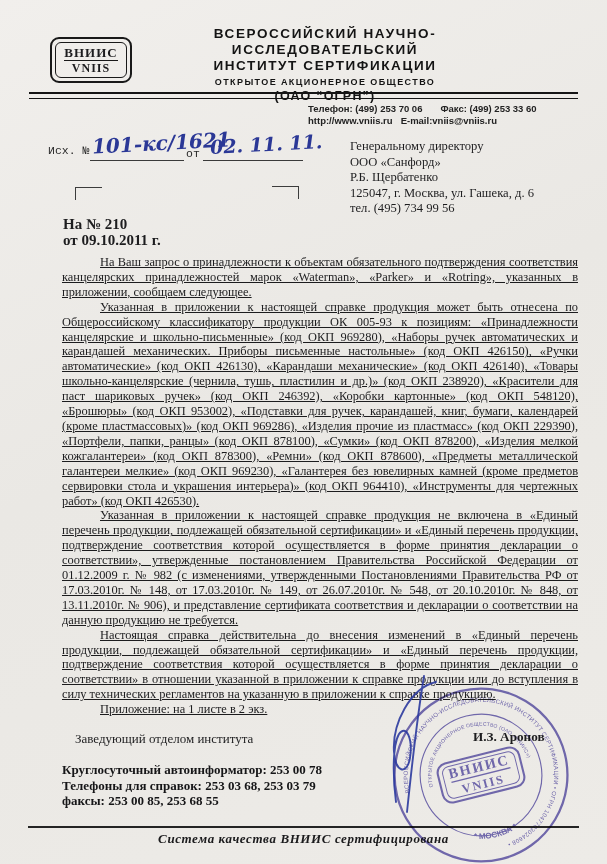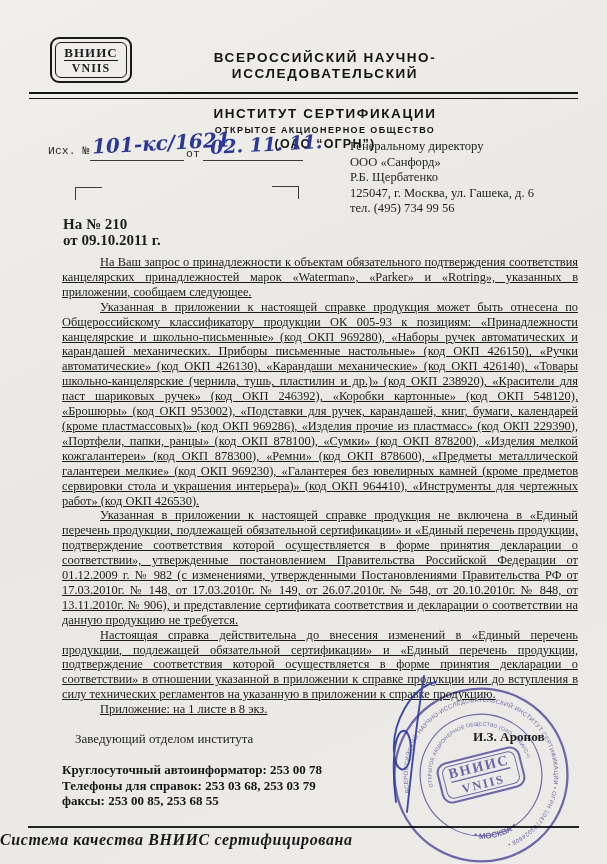--- a/index.html
+++ b/index.html
@@ -11,21 +11,21 @@
   
   .logo{position:absolute;left:50px;top:37px;width:78px;height:42px;
     border:2.5px solid #191919;border-radius:9px;display:flex;align-items:center;justify-content:center;}
   .logo-inner{border:1px solid #191919;border-radius:6px;width:70px;height:34px;
     display:flex;flex-direction:column;align-items:center;justify-content:center;}
   .logo-ru{font-family:"Liberation Serif",serif;font-weight:bold;font-size:13px;letter-spacing:1px;line-height:13px;}
   .logo-div{width:54px;border-top:1.5px solid #191919;margin:1px 0;}
   .logo-en{font-family:"Liberation Serif",serif;font-weight:bold;font-size:12px;letter-spacing:1px;line-height:12px;}
   .org-title{position:absolute;left:140px;top:26px;width:370px;text-align:center;
     font-family:"Liberation Sans",sans-serif;font-weight:bold;color:#141414;}
-  .org-t1{font-size:13.5px;letter-spacing:1.6px;line-height:16px;margin-top:24px;}
+  .org-t1{font-size:13.5px;letter-spacing:1.6px;line-height:16px;}
   .org-t3{font-size:9px;letter-spacing:1.4px;line-height:12px;margin-top:2px;}
   .org-t4{font-size:12.5px;letter-spacing:1.2px;line-height:14px;margin-top:1px;}
   .double-rule{position:absolute;left:29px;right:29px;top:92px;height:4px;
     border-top:2.5px solid #151515;border-bottom:1.3px solid #151515;}
   .sender-address{position:absolute;left:30px;top:103px;width:215px;text-align:center;
     font-family:"Liberation Sans",sans-serif;font-weight:bold;font-size:9.5px;line-height:12px;color:#222;}
   .contact-phones{position:absolute;left:308px;top:103px;width:275px;
     font-family:"Liberation Sans",sans-serif;font-weight:bold;font-size:9.5px;line-height:12px;color:#222;}
   .contact-phones .gap{display:inline-block;width:18px;}
   .contact-phones .gap2{display:inline-block;width:8px;}
@@ -51,22 +51,22 @@
   
   .body-text{position:absolute;left:62px;top:255px;width:516px;
     font-size:12.4px;line-height:14.9px;text-align:justify;color:#1c1c1e;text-decoration:underline;}
   .body-text p{margin:0;text-indent:38px;}
   
   .signatory-title{position:absolute;left:75px;top:731px;font-size:13px;}
   .signatory-name{position:absolute;left:473px;top:729px;font-size:13.2px;font-weight:600;z-index:1;}
   
   .footer-info{position:absolute;left:62px;top:762px;font-weight:bold;font-size:13px;line-height:15.6px;color:#161618;}
   .footer-rule{position:absolute;left:28px;right:28px;top:826px;border-top:2px solid #242424;}
-  .quality{position:absolute;left:0;right:0;top:831px;text-align:left;
-    font-weight:bold;font-style:italic;font-size:16px;color:#1a1a1c;letter-spacing:0.6px;}
+  .quality{position:absolute;left:0;right:0;top:831px;text-align:center;
+    font-weight:bold;font-style:italic;font-size:13px;color:#1a1a1c;letter-spacing:0.6px;}
   
   .stamp{position:absolute;left:386px;top:680px;width:190px;height:190px;
     opacity:0.82;transform:rotate(-14deg);z-index:2;pointer-events:none;mix-blend-mode:multiply;}
   .sig-ink{position:absolute;left:362px;top:672px;width:120px;height:150px;z-index:3;pointer-events:none;}
 </style>
 </head>
 <body>
 
 <div class="page">
 
@@ -81,20 +81,28 @@
   <div class="org-title">
     <div class="org-t1">ВСЕРОССИЙСКИЙ  НАУЧНО-ИССЛЕДОВАТЕЛЬСКИЙ</div>
     <div class="org-t1">ИНСТИТУТ  СЕРТИФИКАЦИИ</div>
     <div class="org-t3">ОТКРЫТОЕ  АКЦИОНЕРНОЕ  ОБЩЕСТВО</div>
     <div class="org-t4">(ОАО  “ОГРН”)</div>
   </div>
 
   <div class="double-rule"></div>
 
 
+  <div class="contact-phones">
+    <div>
+      <span>Телефон: (499) 253 70 06</span><span class="gap"></span><span>Факс: (499) 253 33 60</span>
+    </div>
+    <div>
+      <span>http://www.vniis.ru</span><span class="gap2"></span><span>E-mail:vniis@vniis.ru</span>
+    </div>
+  </div>
 
   <span class="outgoing-label">Исх.  №</span>
   <span class="hand hw-number">101-кс/1621</span>
   <span class="ot-label">от</span>
   <span class="hand hw-date">02. 11. 11.</span>
   <div class="u-line u1"></div>
   <div class="u-line u2"></div>
 
   <div class="corner-l"></div>
   <div class="corner-r"></div>
@@ -110,21 +118,21 @@
   <div class="reply-ref">
     <div>На № 210</div>
     <div>от 09.10.2011 г.</div>
   </div>
 
   <div class="body-text">
     <p>На Ваш запрос о принадлежности к объектам обязательного подтверждения соответствия канцелярских принадлежностей марок «Waterman», «Parker» и «Rotring», указанных в приложении, сообщаем следующее.</p>
     <p>Указанная в приложении к настоящей справке продукция может быть отнесена по Общероссийскому классификатору продукции ОК 005-93 к позициям: «Принадлежности канцелярские и школьно-письменные» (код ОКП 969280), «Наборы ручек автоматических и карандашей механических. Приборы письменные настольные» (код ОКП 426150), «Ручки автоматические» (код ОКП 426130), «Карандаши механические» (код ОКП 426140), «Товары школьно-канцелярские (чернила, тушь, пластилин и др.)» (код ОКП 238920), «Красители для паст шариковых ручек» (код ОКП 246392), «Коробки картонные» (код ОКП 548120), «Брошюры» (код ОКП 953002), «Подставки для ручек, карандашей, книг, бумаги, календарей (кроме пластмассовых)» (код ОКП 969286), «Изделия прочие из пластмасс» (код ОКП 229390), «Портфели, папки, ранцы» (код ОКП 878100), «Сумки» (код ОКП 878200), «Изделия мелкой кожгалантереи» (код ОКП 878300), «Ремни» (код ОКП 878600), «Предметы металлической галантереи мелкие» (код ОКП 969230), «Галантерея без ювелирных камней (кроме предметов сервировки стола и украшения интерьера)» (код ОКП 964410), «Инструменты для чертежных работ» (код ОКП 426530).</p>
     <p>Указанная в приложении к настоящей справке продукция не включена в «Единый перечень продукции, подлежащей обязательной сертификации» и «Единый перечень продукции, подтверждение соответствия которой осуществляется в форме принятия декларации о соответствии», утвержденные постановлением Правительства Российской Федерации от 01.12.2009 г. № 982 (с изменениями, утвержденными Постановлениями Правительства РФ от 17.03.2010г. № 148, от 17.03.2010г. № 149, от 26.07.2010г. № 548, от 20.10.2010г. № 848, от 13.11.2010г. № 906), и представление сертификата соответствия и декларации о соответствии на данную продукцию не требуется.</p>
     <p>Настоящая справка действительна до внесения изменений в «Единый перечень продукции, подлежащей обязательной сертификации» и «Единый перечень продукции, подтверждение соответствия которой осуществляется в форме принятия декларации о соответствии» в отношении указанной в приложении к справке продукции или до вступления в силу технических регламентов на указанную в приложении к справке продукцию.</p>
-    <p>Приложение: на 1 листе в 8 экз.</p>
+    <p>Приложение: на 1 листе в 2 экз.</p>
   </div>
 
   <div class="signatory-title">Заведующий отделом института</div>
   <div class="signatory-name">И.З. Аронов</div>
 
   <div class="footer-info">
     <div>Круглосуточный автоинформатор: 253 00 78</div>
     <div>Телефоны для справок: 253 03 68, 253 03 79</div>
     <div>факсы: 253 00 85, 253 68 55</div>
   </div>

